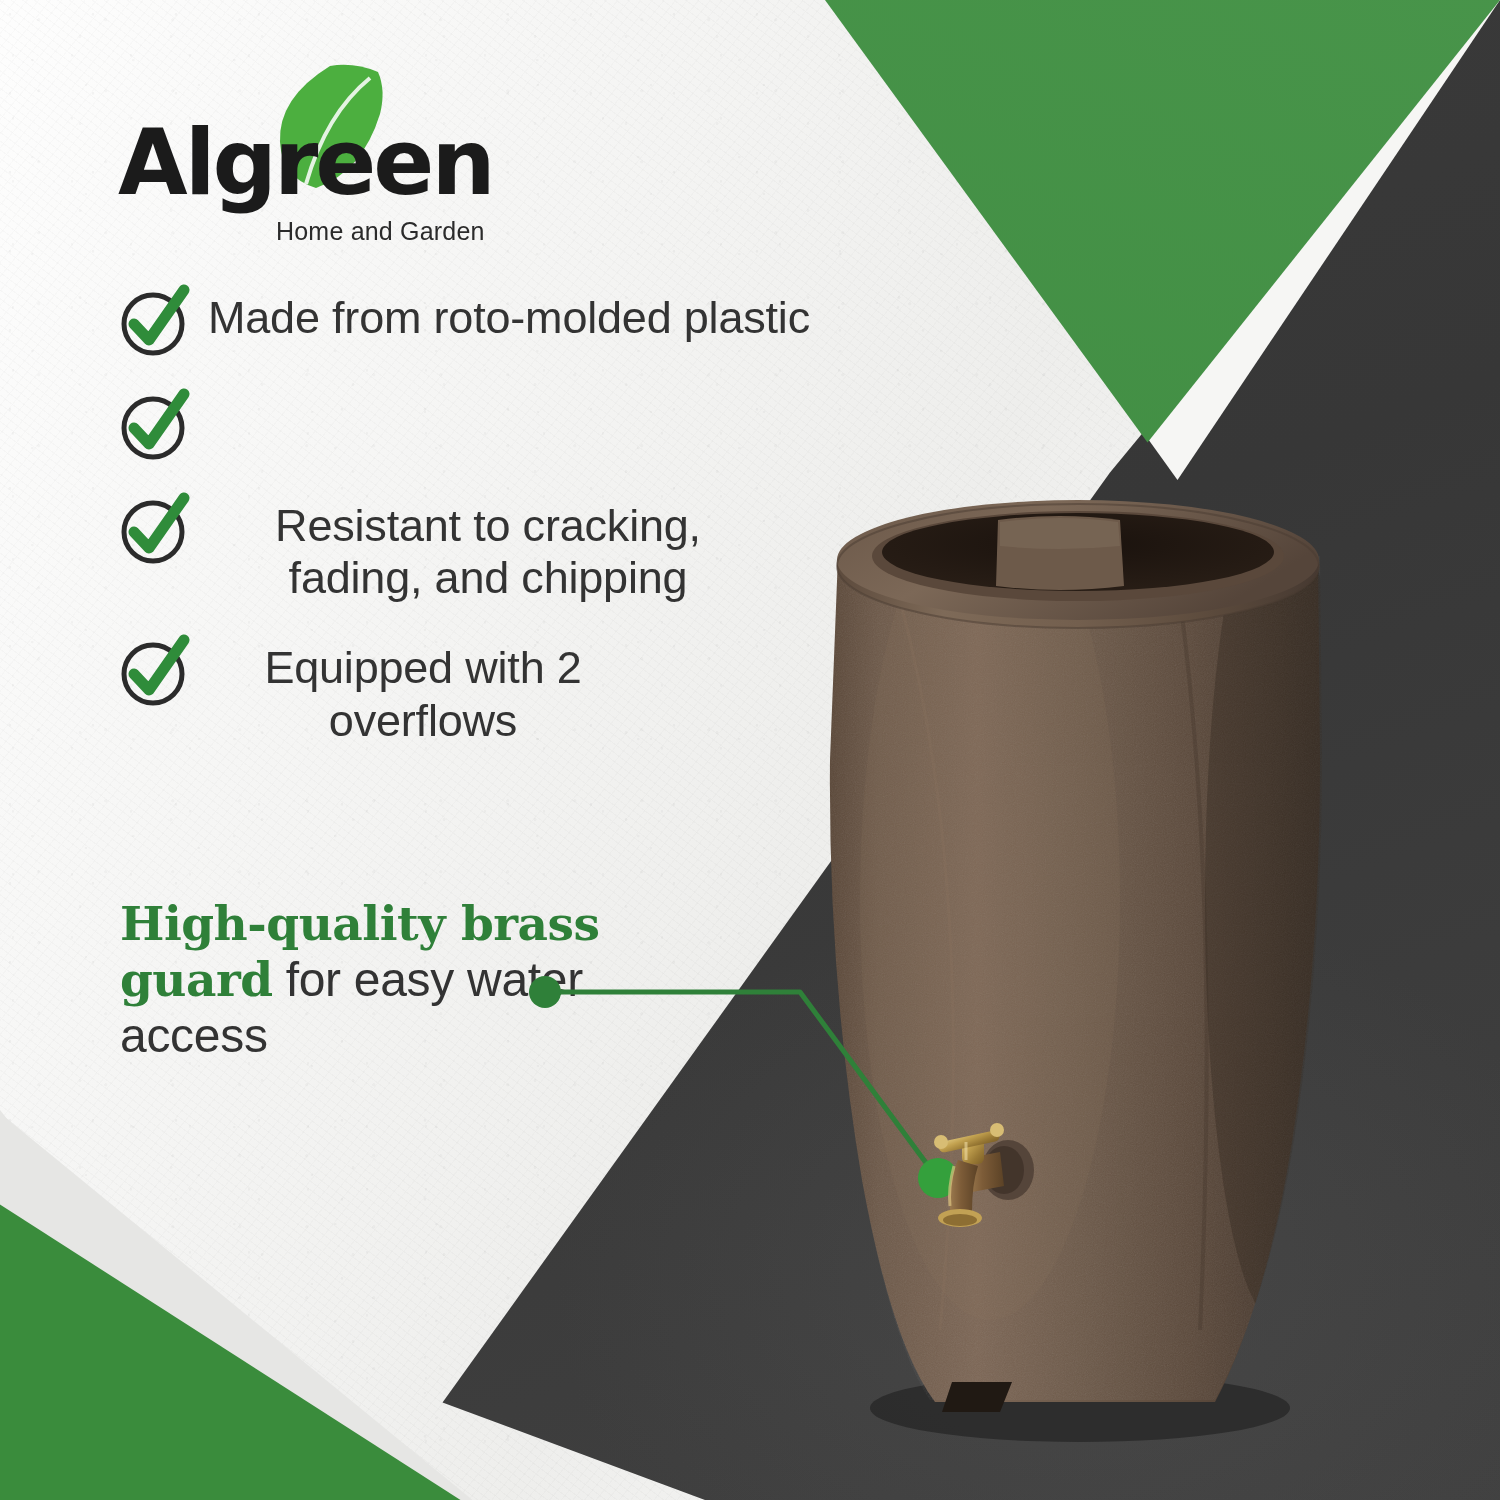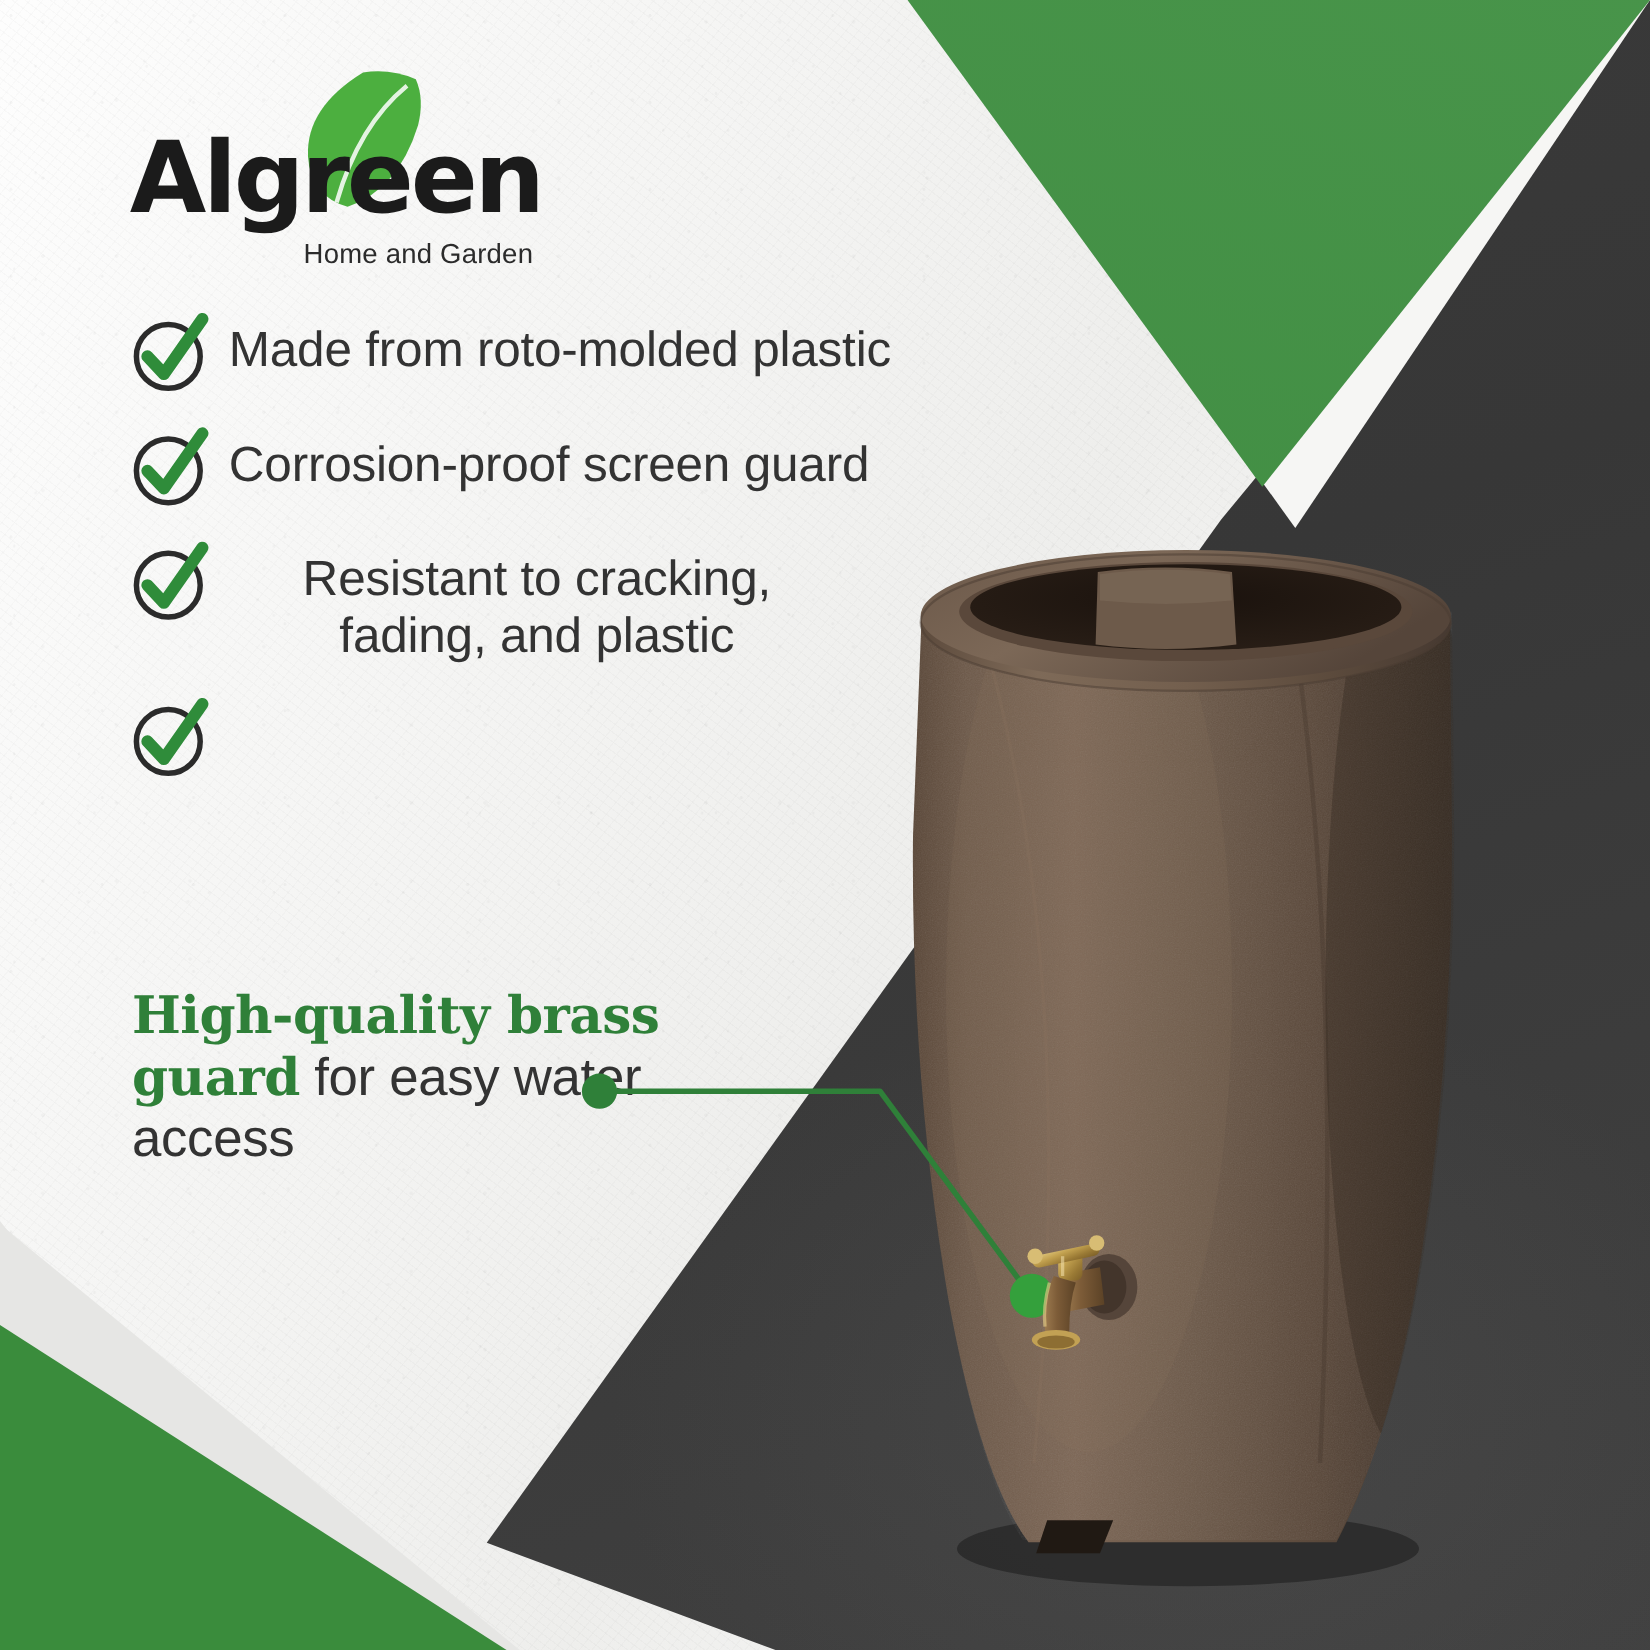--- a/index.html
+++ b/index.html
@@ -300,36 +300,36 @@
         <path d="M 16 40 L 31 56 L 66 6" fill="none" stroke="#2f8c3a" stroke-width="11" stroke-linecap="round" stroke-linejoin="round"></path>
       </svg>
       <div class="bullet-text">Made from roto-molded plastic</div>
     </div>
 
     <div class="bullet">
       <svg class="bullet-icon" viewBox="0 0 74 74">
         <circle cx="35" cy="40" r="29" fill="none" stroke="#2b2b2b" stroke-width="5"></circle>
         <path d="M 16 40 L 31 56 L 66 6" fill="none" stroke="#2f8c3a" stroke-width="11" stroke-linecap="round" stroke-linejoin="round"></path>
       </svg>
-      <div class="bullet-text">Corrosion-proof screen guard</div>
     </div>
 
     <div class="bullet">
       <svg class="bullet-icon" viewBox="0 0 74 74">
         <circle cx="35" cy="40" r="29" fill="none" stroke="#2b2b2b" stroke-width="5"></circle>
         <path d="M 16 40 L 31 56 L 66 6" fill="none" stroke="#2f8c3a" stroke-width="11" stroke-linecap="round" stroke-linejoin="round"></path>
       </svg>
-      <div class="bullet-text" style="max-width:560px">Resistant to cracking, fading, and plastic</div>
+      <div class="bullet-text" style="max-width:560px">Resistant to cracking, fading, and chipping</div>
     </div>
 
     <div class="bullet">
       <svg class="bullet-icon" viewBox="0 0 74 74">
         <circle cx="35" cy="40" r="29" fill="none" stroke="#2b2b2b" stroke-width="5"></circle>
         <path d="M 16 40 L 31 56 L 66 6" fill="none" stroke="#2f8c3a" stroke-width="11" stroke-linecap="round" stroke-linejoin="round"></path>
       </svg>
+      <div class="bullet-text" style="max-width:430px">Equipped with 2 overflows</div>
     </div>
 
   </div>
 
   <div class="callout">
     <span class="hl">High-quality brass guard</span><span> for easy water access</span>
   </div>
 
   <svg class="leader" viewBox="0 0 1500 1500">
     <path d="M 556 992 L 800 992 L 935 1175" fill="none" stroke="#2f8039" stroke-width="5" stroke-linecap="round" stroke-linejoin="round"></path>

